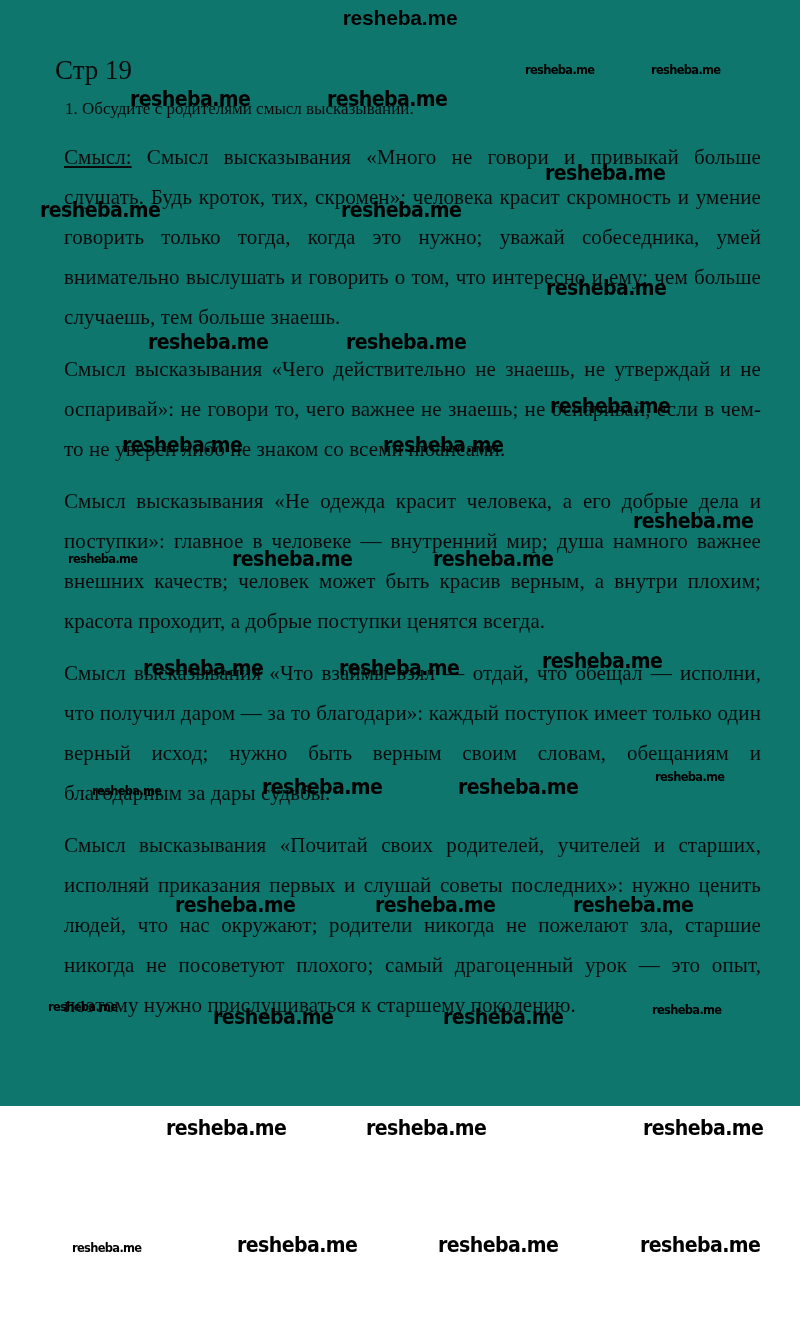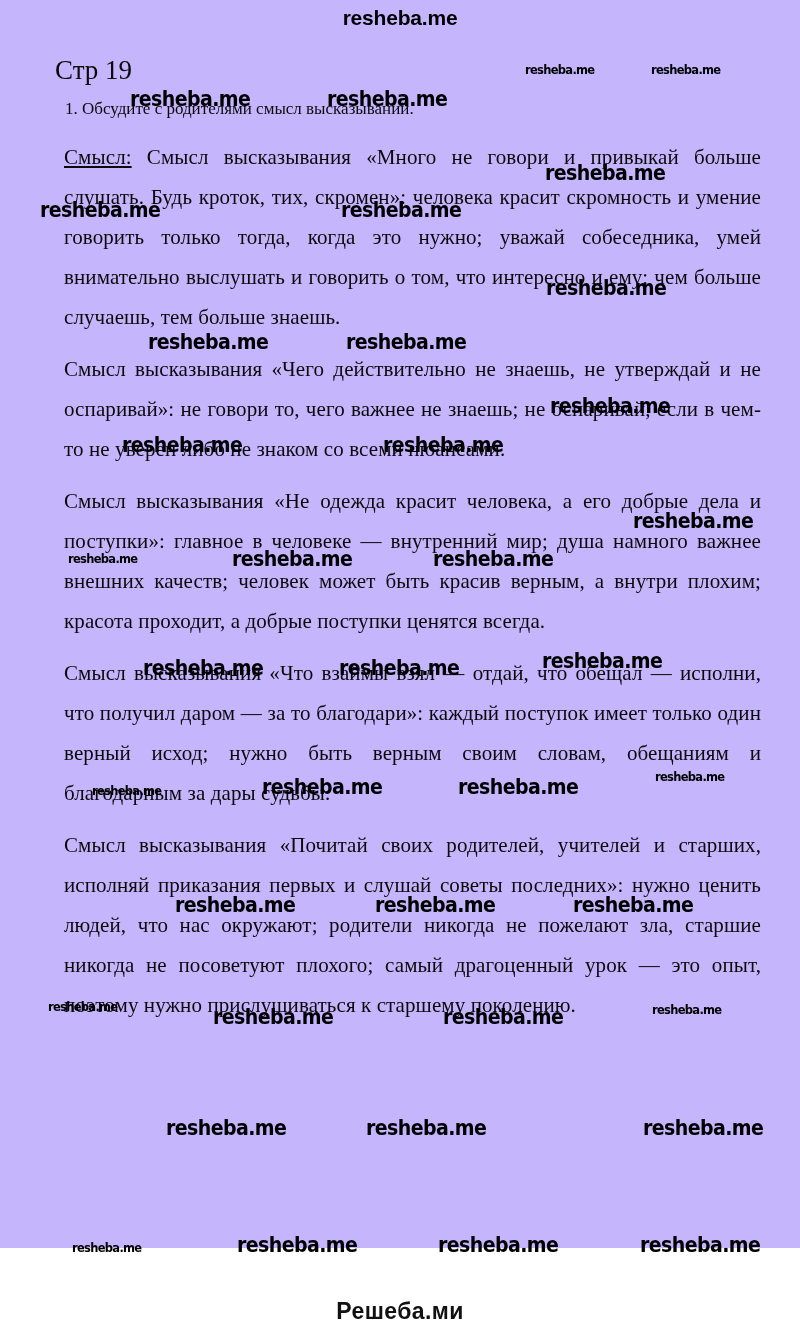--- a/index.html
+++ b/index.html
@@ -13,22 +13,22 @@
     position: relative;
     overflow: hidden;
     font-family: "Liberation Serif", "DejaVu Serif", serif;
     color: #0a0a0a;
   }
 
   
   #page {
     position: relative;
     width: 800px;
-    height: 1248px;
-    background: #c4b5fd;
+    height: 1106px;
+    background: #0f766e;
   }
 
   
   .brand-top {
     position: absolute;
     top: 6px;
     left: 0;
     width: 800px;
     text-align: center;
     font-family: "Liberation Sans", "DejaVu Sans", sans-serif;
@@ -171,15 +171,14 @@
       <div class="wm small" style="left: 652px; top: 1002px;">resheba.me</div>
       <div class="wm big" style="left: 166px; top: 1115px;">resheba.me</div>
       <div class="wm big" style="left: 366px; top: 1115px;">resheba.me</div>
       <div class="wm big" style="left: 643px; top: 1115px;">resheba.me</div>
       <div class="wm small" style="left: 72px; top: 1240px;">resheba.me</div>
       <div class="wm big" style="left: 237px; top: 1232px;">resheba.me</div>
       <div class="wm big" style="left: 438px; top: 1232px;">resheba.me</div>
       <div class="wm big" style="left: 640px; top: 1232px;">resheba.me</div>
     </div>
 
-  <div class="brand-bottom">Решеба.ми</div>
 
 </div>
 
 </body></html>

